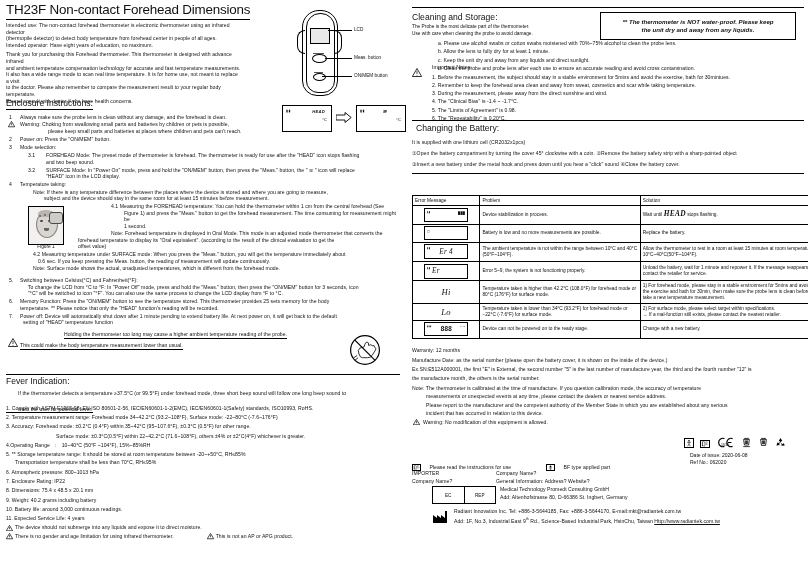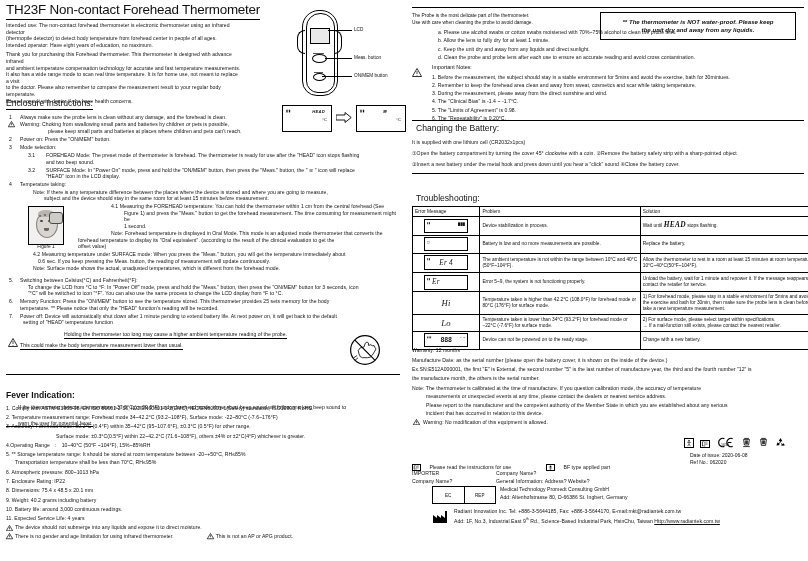--- a/index.html
+++ b/index.html
@@ -169,21 +169,21 @@
   .addr1{position:absolute;left:96px;top:486px;width:300px;}
   .addr2{position:absolute;left:50px;top:508px;width:350px;}
 </style>
 </head>
 <body>
 
 <div class="page">
 
   <div class="col colL">
 
-    <div class="title">TH23F Non-contact Forehead Thermometer</div>
+    <div class="title">TH23F Non-contact Forehead Dimensions</div>
 
     <div class="intro t">
       <p>Intended use: The non-contact forehead thermometer is electronic thermometer using an infrared detector</p>
       <p>(thermopile detector) to detect body temperature from forehead center in people of all ages.</p>
       <p>Intended operator: Have eight years of education, no maximum.</p>
       <p style="height:3px"></p>
       <p>Thank you for purchasing this Forehead thermometer. This thermometer is designed with advance infrared</p>
       <p>and ambient temperature compensation technology for accurate and fast temperature measurements.</p>
       <p>It also has a wide range mode to scan real time temperature. It is for home use, not meant to replace a visit</p>
       <p>to the doctor. Please also remember to compare the measurement result to your regular body temperature.</p>
@@ -349,21 +349,21 @@
         <circle cx="20" cy="16" r="14.4" fill="none" stroke="#000" stroke-width="1.2"></circle>
         <path d="M9.9 6.1 L30.1 26.3" stroke="#000" stroke-width="1.2"></path>
         <path d="M14 20 q-2 -4 1 -6 l4 -1 q1 -5 3 -5 q2 0 1.6 3.5 q2.6 -1.8 3.6 .2 q2.6 -1 2.4 1.6 q2 .6 1 2.6 l-3.4 5.4 q-1.4 2.4 -4.6 2.4 l-5 0 q-2.6 0 -3.6 -3.7 z" fill="none" stroke="#000" stroke-width="0.8"></path>
         <path d="M12 21.6 l-3.6 2.4" stroke="#000" stroke-width="0.8"></path>
         <path d="M13 23.8 l-3.2 2.6" stroke="#000" stroke-width="0.8"></path>
       </svg>
     </div>
 
     <div class="fever">
       <div class="rule"></div>
-      <div class="sec" style="margin-top:15px;font-weight:bold;">Fever Indication:</div>
+      <div class="sec" style="margin-top:1px;">Fever Indication:</div>
       <div class="t" style="padding-left:12px;margin-top:3px;">If the thermometer detects a temperature ≥37.5°C (or 99.5°F) under forehead mode, three short beep sound will follow one long beep sound to</div>
       <div class="t" style="padding-left:12px;border-bottom:.7px solid #000;display:inline-block;">warn the user for potential fever.</div>
     </div>
 
     <div class="specs">
       <div class="t row">1. Comply with ASTM E1965-98, EN ISO 80601-2-56, IEC/EN60601-1-2(EMC), IEC/EN60601-1(Safety) standards, ISO10993, RoHS.</div>
       <div class="t row">2. Temperature measurement range: Forehead mode 34~42.2°C (93.2~108°F), Surface mode: -22~80°C (-7.6~176°F)</div>
       <div class="t row">3. Accuracy: Forehead mode:   ±0.2°C (0.4°F) within 35~42°C (95~107.6°F), ±0.3°C (0.5°F) for other range.</div>
       <div class="t row" style="padding-left:50px">Surface mode: ±0.3°C(0.5°F) within 22~42.2°C (71.6~108°F), others ±4% or ±2°C(4°F) whichever is greater.</div>
       <div class="t row">4.Operating Range　:　10~40°C (50°F ~104°F), 15%~85%RH</div>
@@ -408,20 +408,21 @@
         </span>
       </div>
     </div>
   </div>
 
   <div class="col colR">
 
     <div style="position:absolute;left:8px;top:7px;width:392px;" class="rule"></div>
 
     <div class="clean">
+      <div class="sec">Cleaning and Storage:</div>
       <div class="t4" style="margin-top:1.4px;">The Probe is the most delicate part of the thermometer.</div>
       <div class="t4">Use with care when cleaning the probe to avoid damage.</div>
       <div class="t" style="padding-left:26px;margin-top:2.6px;">a. Please use alcohol swabs or cotton swabs moistened with 70%~75% alcohol to clean the probe lens.</div>
       <div class="t" style="padding-left:26px;margin-top:2px;">b. Allow the lens to fully dry for at least 1 minute.</div>
       <div class="t" style="padding-left:26px;margin-top:2px;">c. Keep the unit dry and away from any liquids and direct sunlight.</div>
       <div class="t" style="padding-left:26px;margin-top:2px;">d. Clean the probe and probe lens after each use to ensure an accurate reading and avoid cross contamination.</div>
     </div>
 
     <div class="warnbox">
       <div>
@@ -452,21 +453,20 @@
     <div class="batt">
       <div class="rule"></div>
       <div class="sec" style="margin-top:2px;margin-left:4px;">Changing the Battery:</div>
       <div class="t" style="margin-top:5px;">It is supplied with one lithium cell (CR2032x1pcs)</div>
       <div class="t" style="margin-top:4px;">①Open the battery compartment by turning the cover 45° clockwise with a coin. ②Remove the battery safety strip with a sharp-pointed object</div>
       <div class="t" style="margin-top:5px;">③Insert a new battery under the metal hook and press down until you hear a "click" sound ④Close the battery cover.</div>
       <div class="rule" style="margin-top:5px;"></div>
     </div>
 
     <div class="tshoot">
-      <div class="sec" style="margin-left:4px;">Troubleshooting:</div>
 
       <table class="tbl">
         <tbody>
             <tr>
           <th class="c-err" style="text-align:left !important;padding-left:2px;">Error Message</th>
           <th class="c-prob">Problem</th>
           <th class="c-sol">Solution</th>
         </tr>
 
         <tr>

